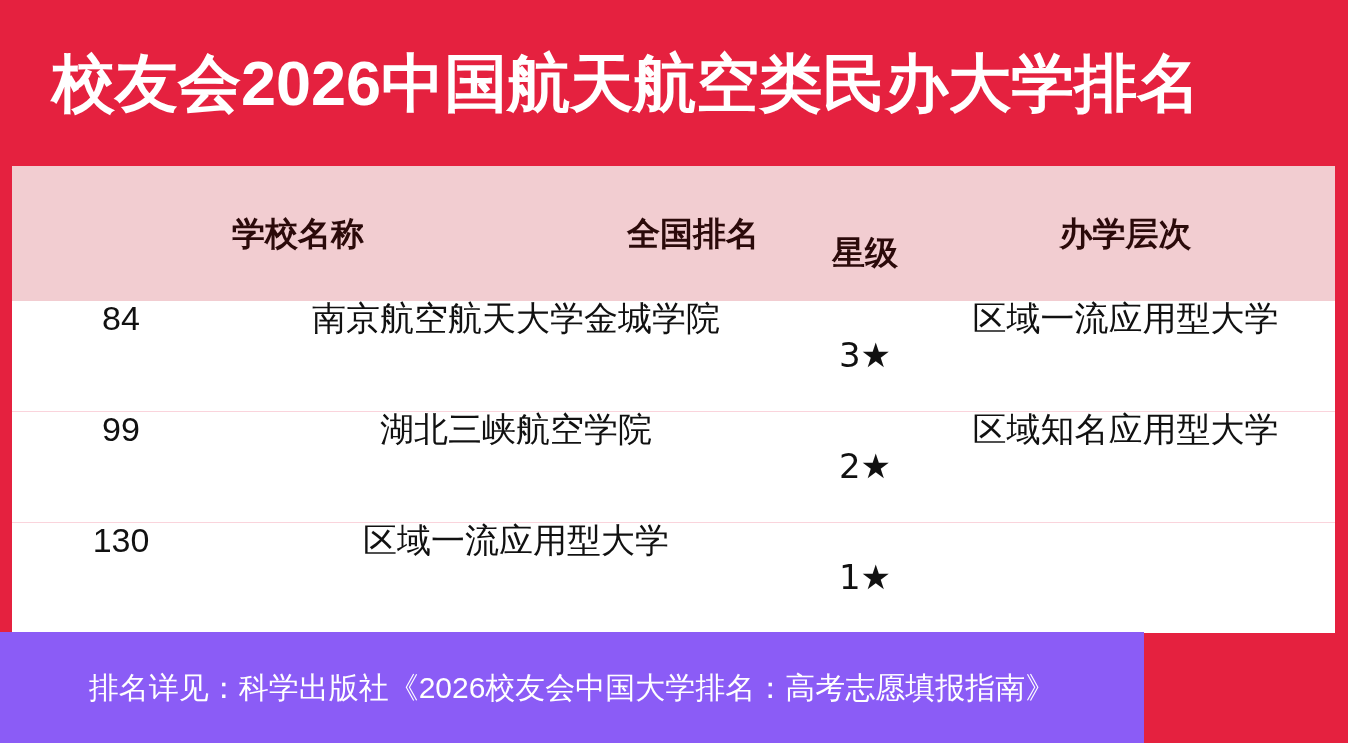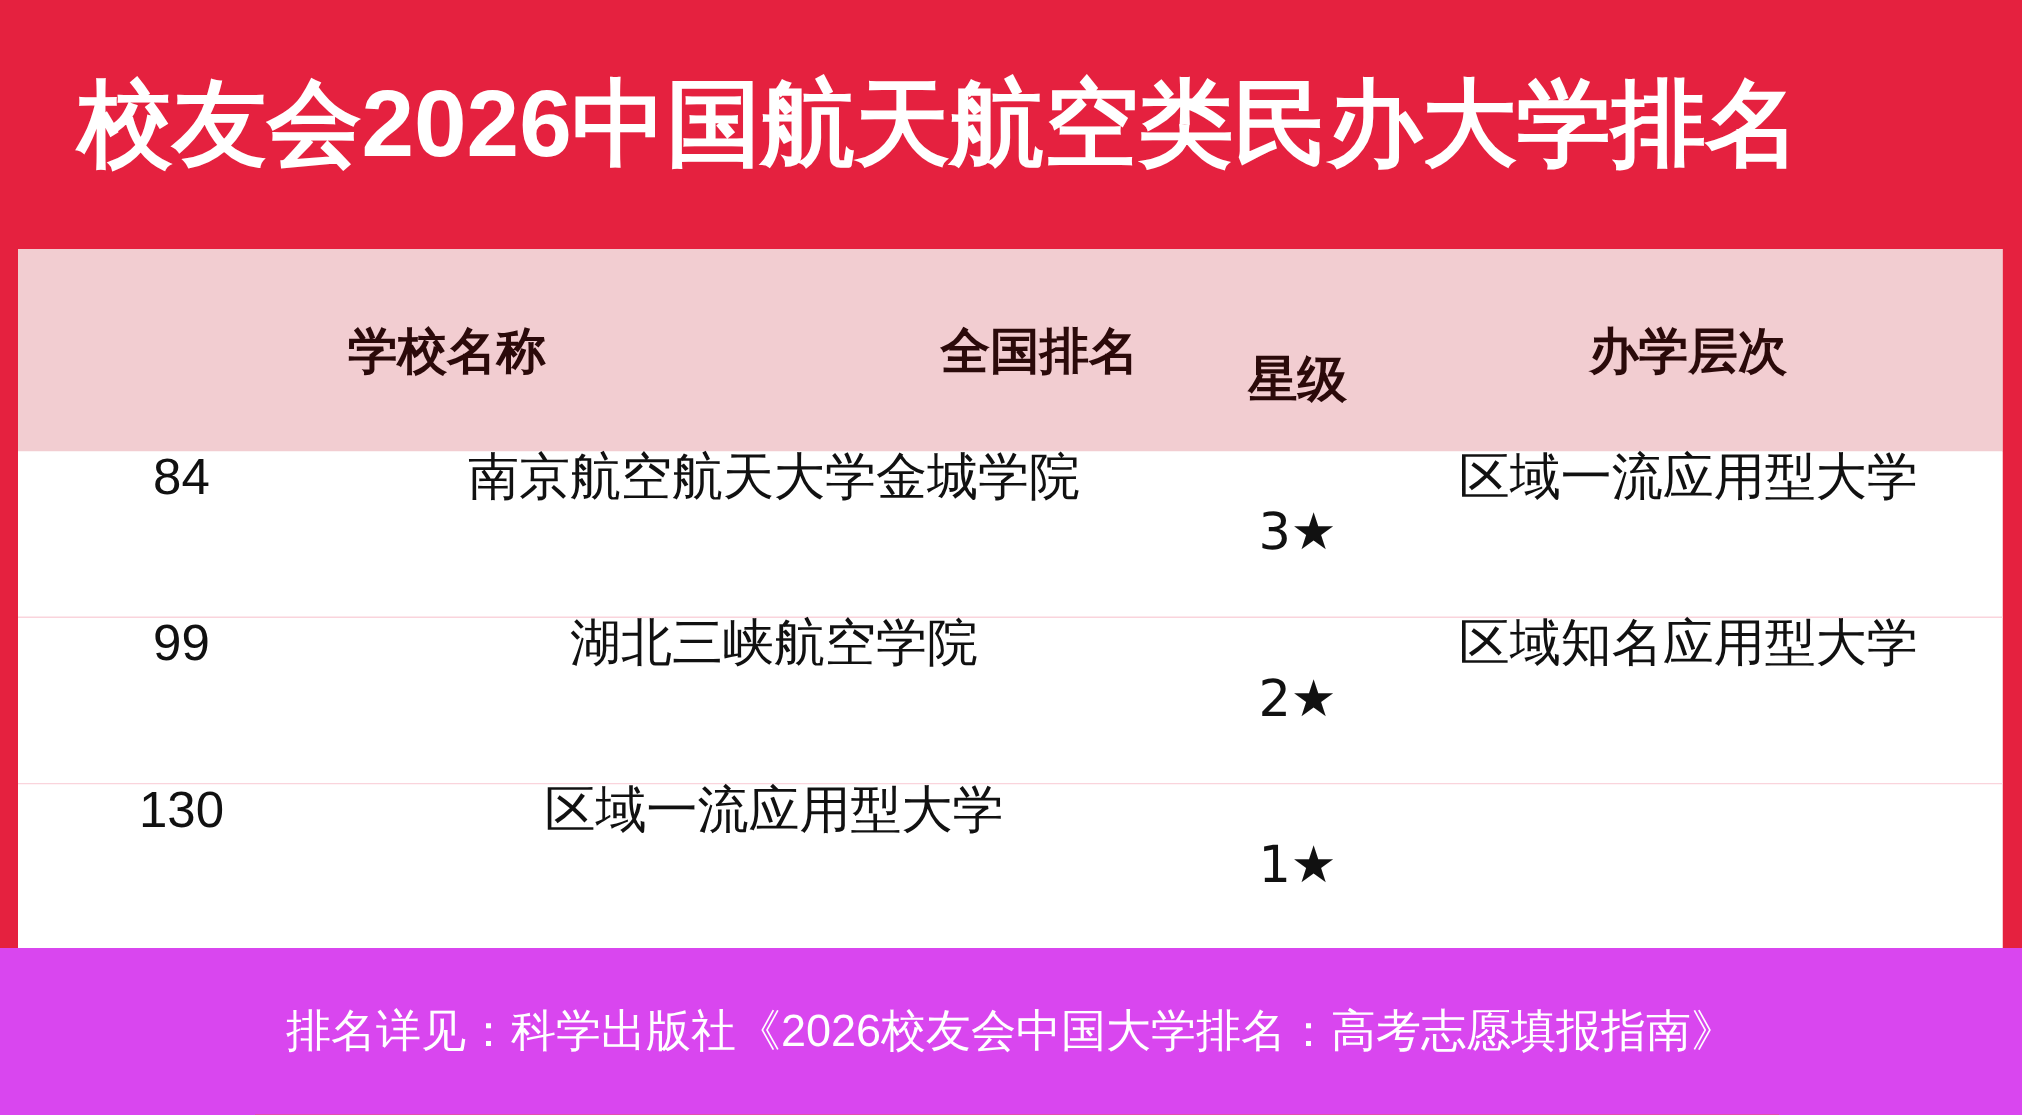--- a/index.html
+++ b/index.html
@@ -98,26 +98,26 @@
     text-align: center;
   }
   .star-glyph {
     font-family: "DejaVu Sans", sans-serif;
   }
   
   #footer-note {
     position: absolute;
     left: 0;
     top: 632px;
-    width: 1348px;
+    width: 1144px;
     height: 111px;
     display: flex;
     align-items: center;
     justify-content: center;
-    background: #d946ef;
+    background: #8b5cf6;
   }
   #footer-note-text {
     color: #FFFFFF;
     font-size: 30px;
     font-weight: 400;
     line-height: 1;
     white-space: nowrap;
   }
 </style>
 </head>

